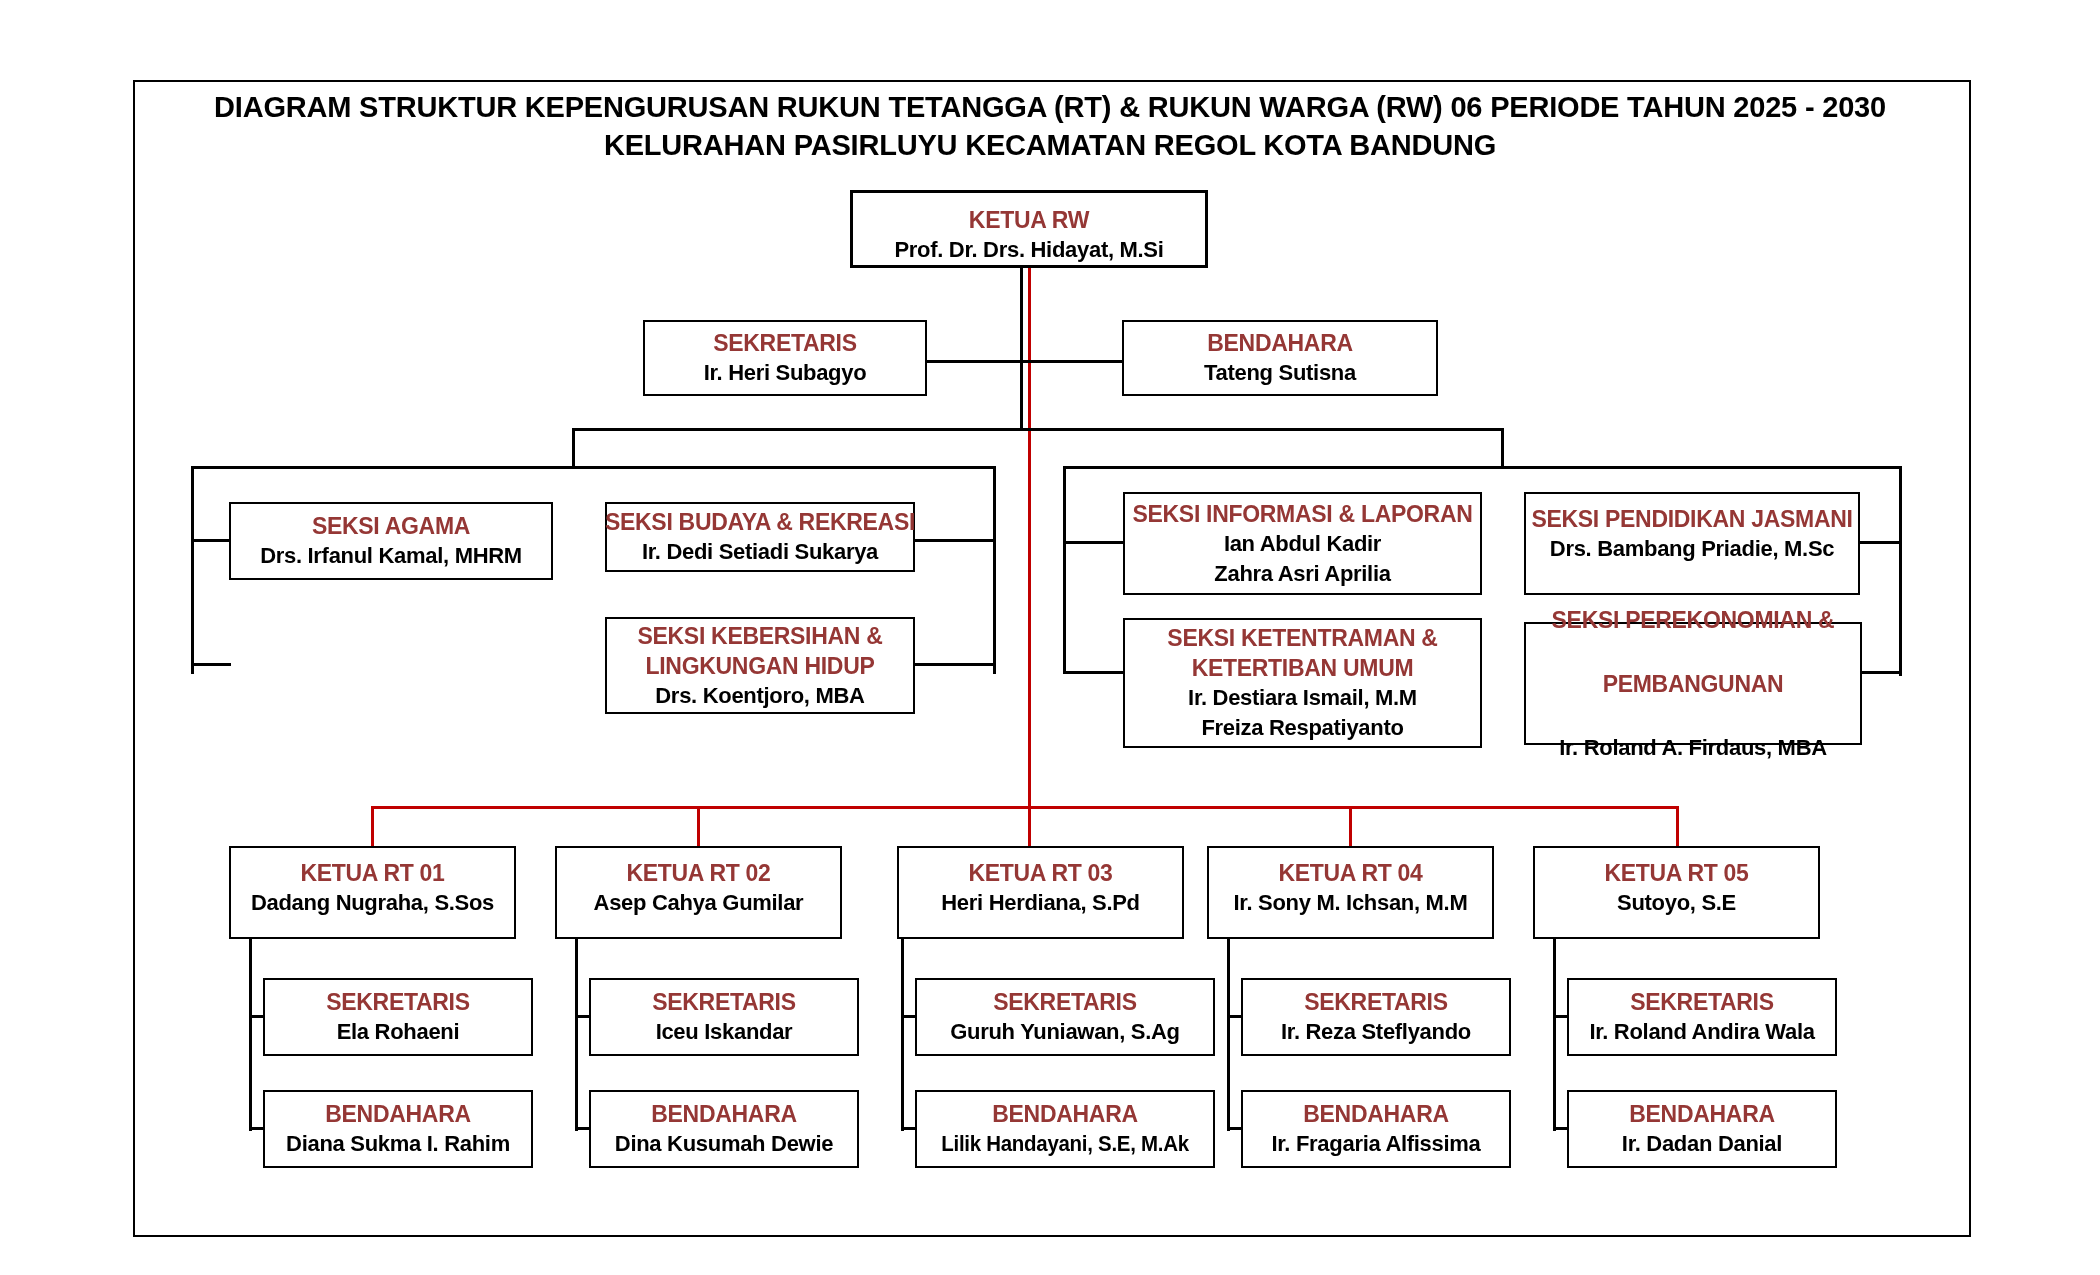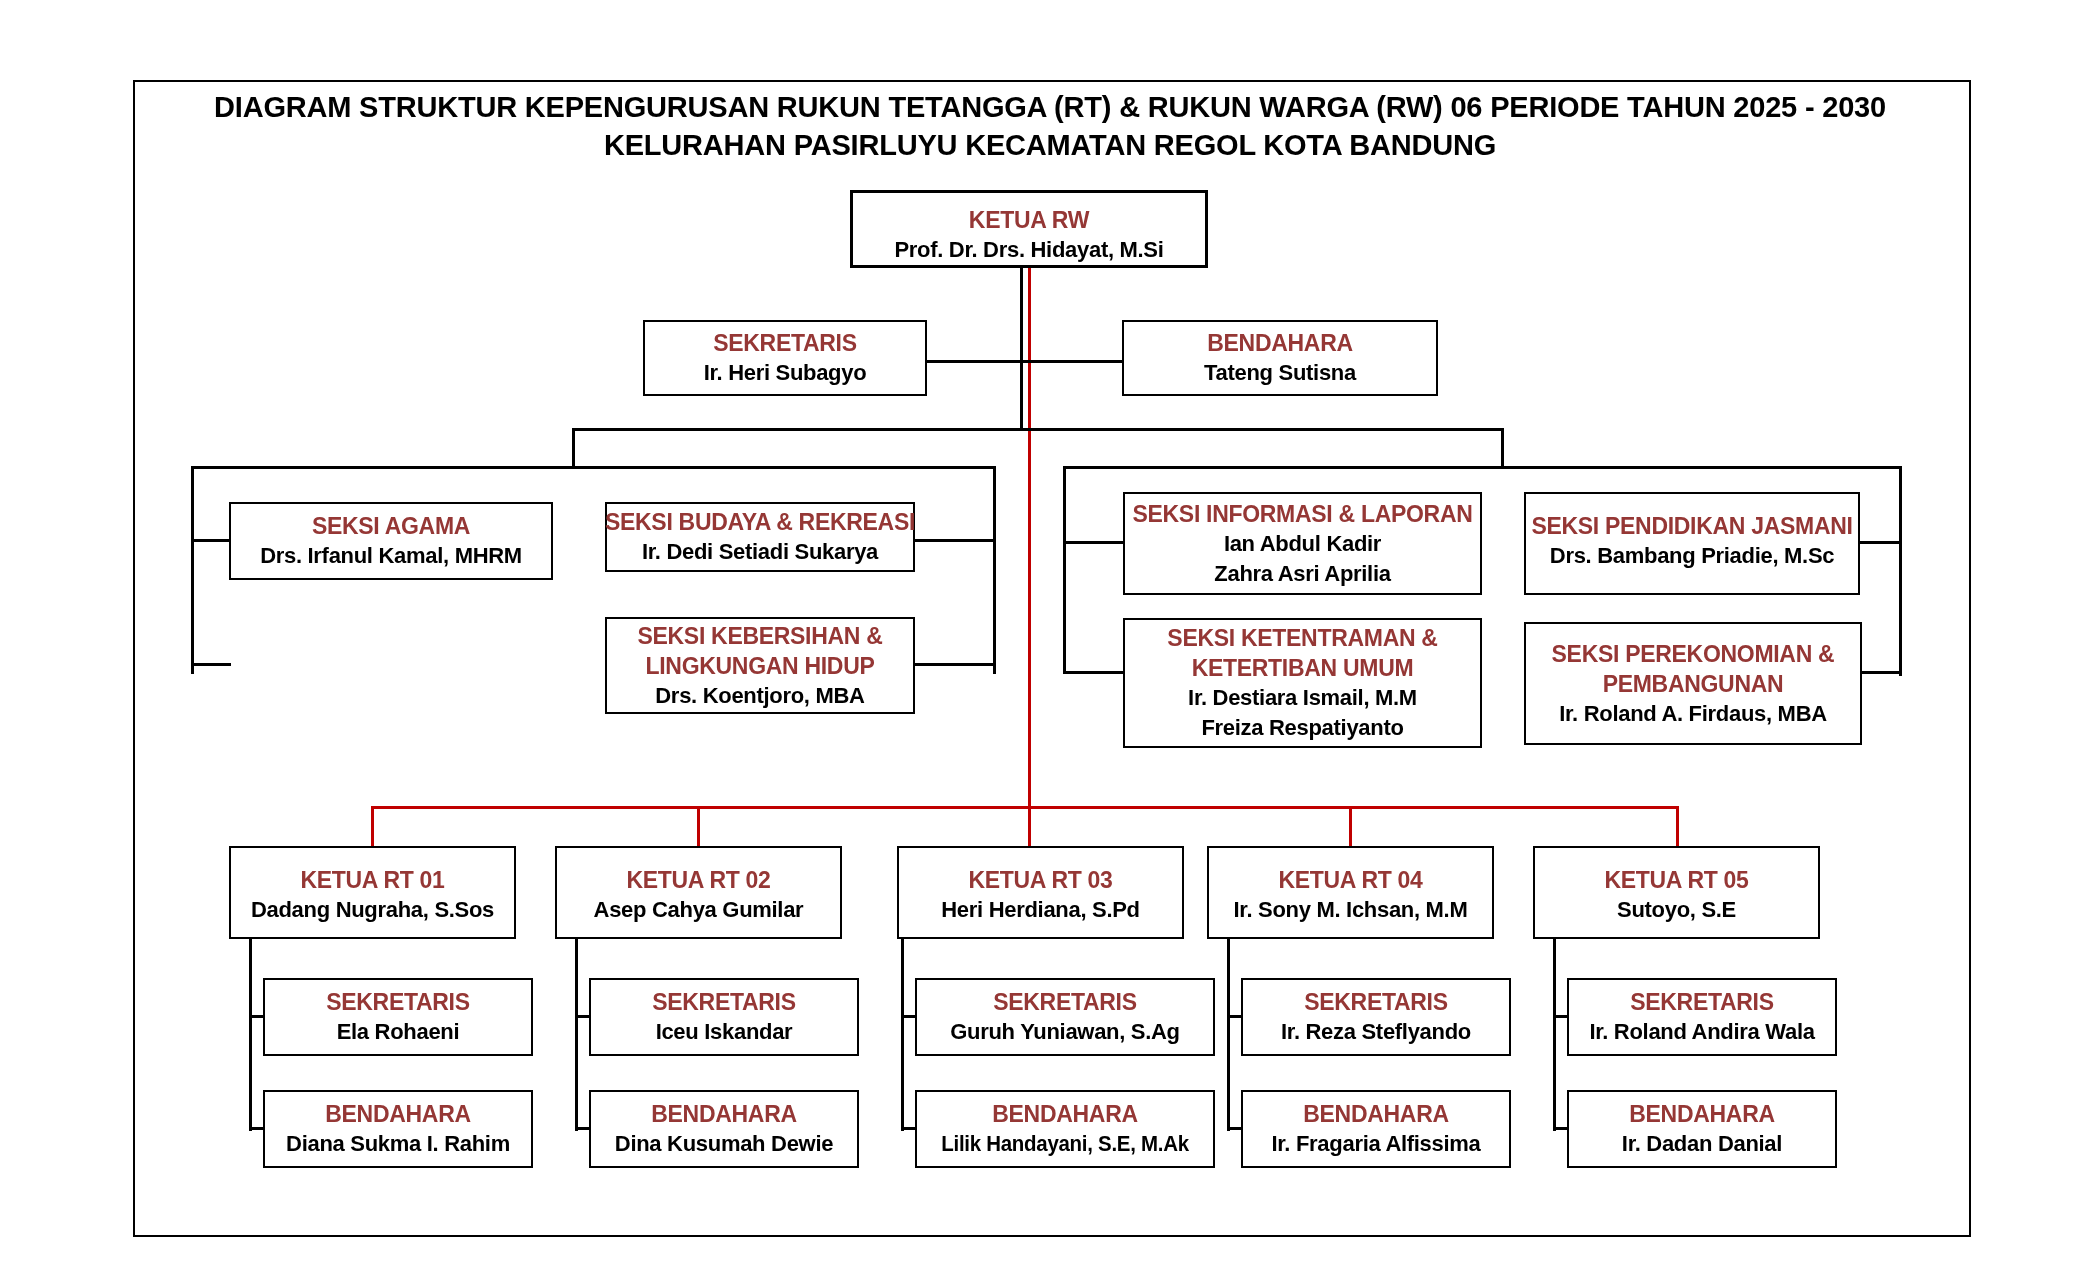--- a/index.html
+++ b/index.html
@@ -12,21 +12,21 @@
     position:relative;width:2100px;height:1275px;background:#ffffff;
     font-family:"Liberation Sans", sans-serif;font-weight:bold;overflow:hidden;
   }
   .outer-border{position:absolute;border:2px solid #000;background:transparent;}
   .title-line{position:absolute;left:0;width:2100px;text-align:center;
     font-size:29px;line-height:38px;color:#000;letter-spacing:-0.2px;}
   .box{position:absolute;background:#fff;border:2px solid #000;
     display:flex;flex-direction:column;align-items:center;justify-content:center;
     text-align:center;box-sizing:border-box;}
   .box.thick{border-width:3px;}
-  .box.top-align{justify-content:flex-start;padding-top:17px;}
+  .box.top-align{justify-content:flex-start;padding-top:10px;}
   .role{color:var(--heading);font-size:23px;line-height:30px;white-space:nowrap;letter-spacing:-0.3px;}
   .name{color:#000;font-size:22px;line-height:30px;white-space:nowrap;letter-spacing:-0.3px;}
   .squeeze{display:inline-block;transform:scaleX(0.93);transform-origin:center;}
   .ln{position:absolute;background:var(--line-black);}
   .lnr{position:absolute;background:var(--line-red);}
 </style>
 </head>
 <body>
 
 <div id="canvas">
@@ -120,21 +120,21 @@
   <div class="box top-align" style="left:1524px;top:492px;width:336px;height:103px;">
     <div class="role">SEKSI PENDIDIKAN JASMANI</div>
     <div class="name">Drs. Bambang Priadie, M.Sc</div>
   </div>
   <div class="box" style="left:1123px;top:618px;width:359px;height:130px;">
     <div class="role">SEKSI KETENTRAMAN  &amp;</div>
     <div class="role">KETERTIBAN UMUM</div>
     <div class="name">Ir. Destiara Ismail, M.M</div>
     <div class="name">Freiza Respatiyanto</div>
   </div>
-  <div class="box" style="left:1524px;top:622px;width:338px;height:123px;">
+  <div class="box" style="left:1524px;top:622px;width:338px;height:123px;gap:34px;">
     <div class="role">SEKSI PEREKONOMIAN &amp;</div>
     <div class="role">PEMBANGUNAN</div>
     <div class="name">Ir. Roland A. Firdaus, MBA</div>
   </div>
 
   <div class="box top-align" style="left:229px;top:846px;width:287px;height:93px;">
     <div class="role">KETUA RT 01</div>
     <div class="name">Dadang Nugraha, S.Sos</div>
   </div>
   <div class="box" style="left:263px;top:978px;width:270px;height:78px;">

